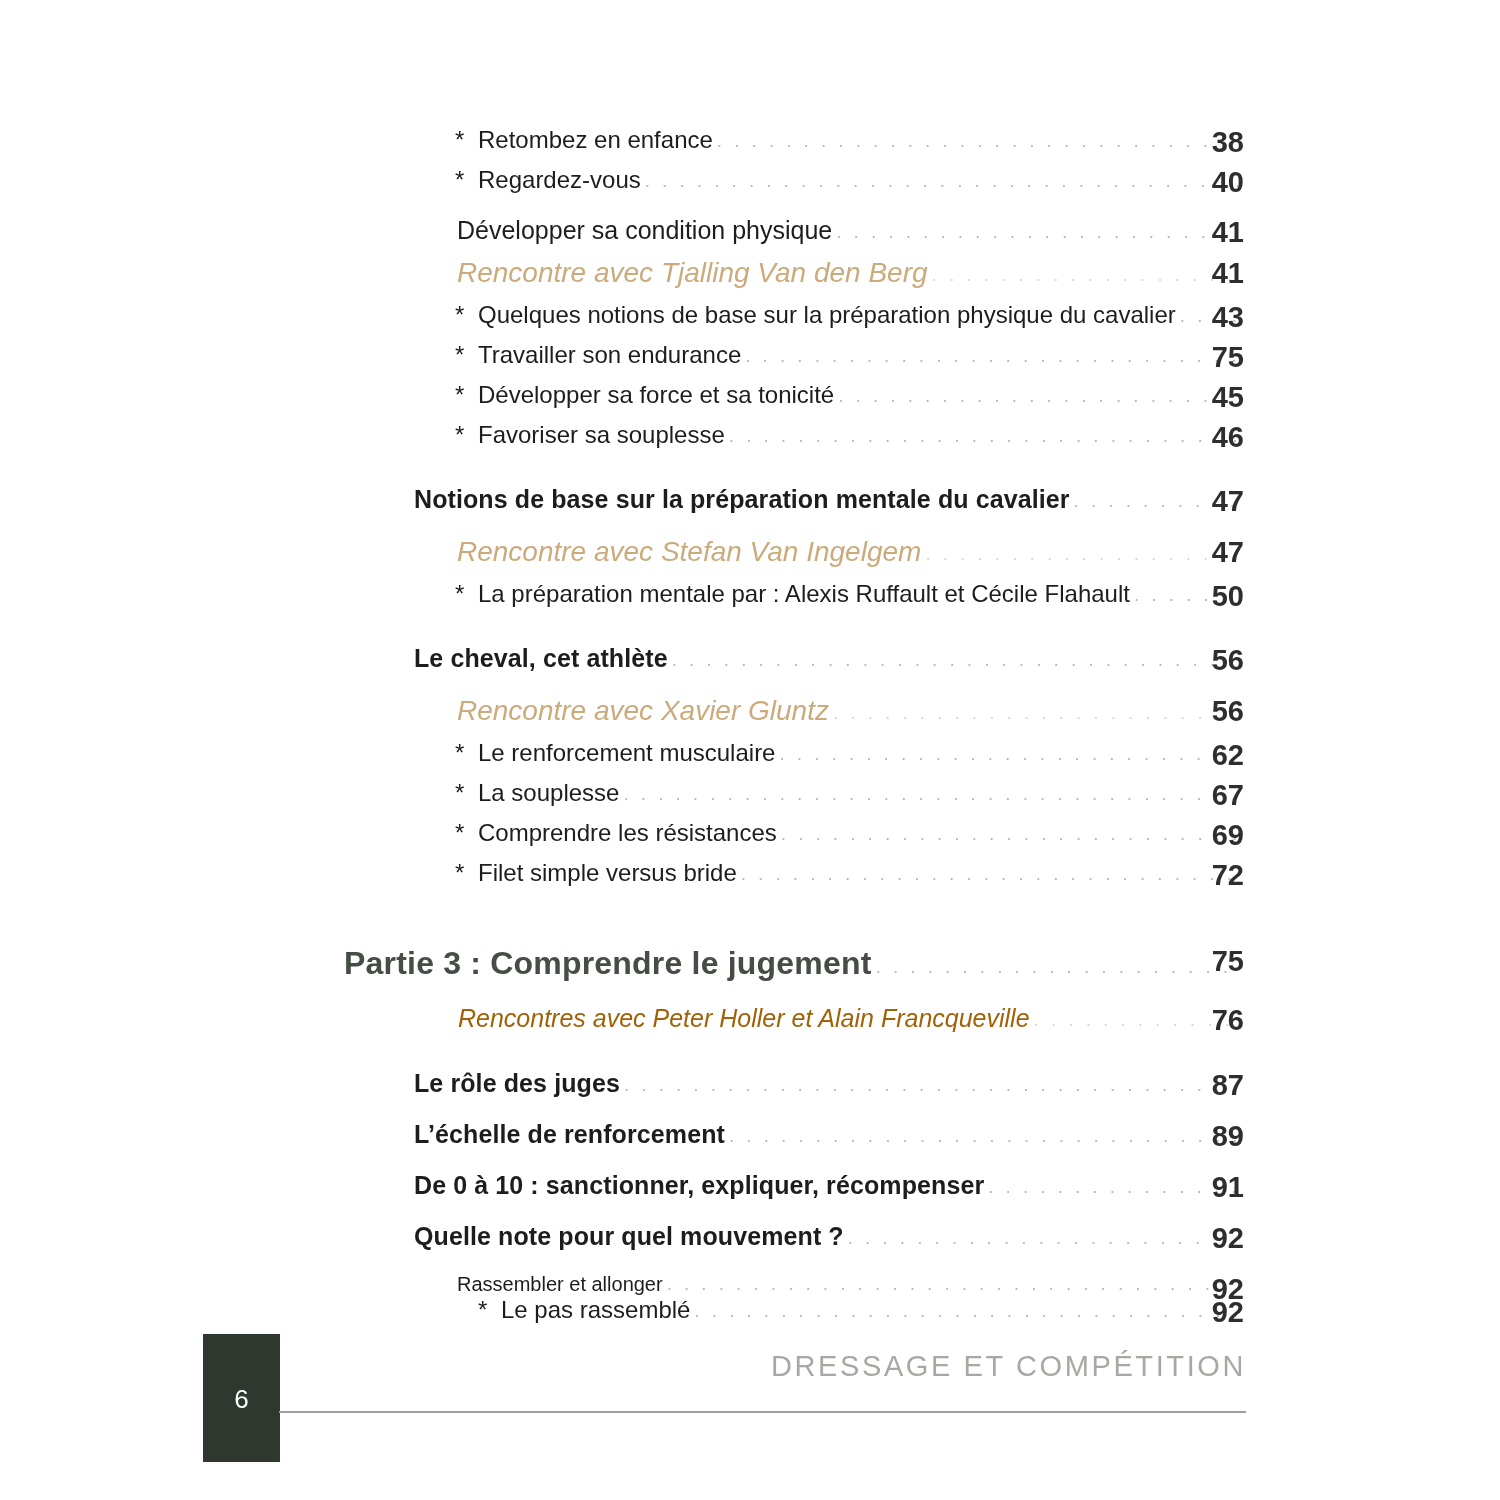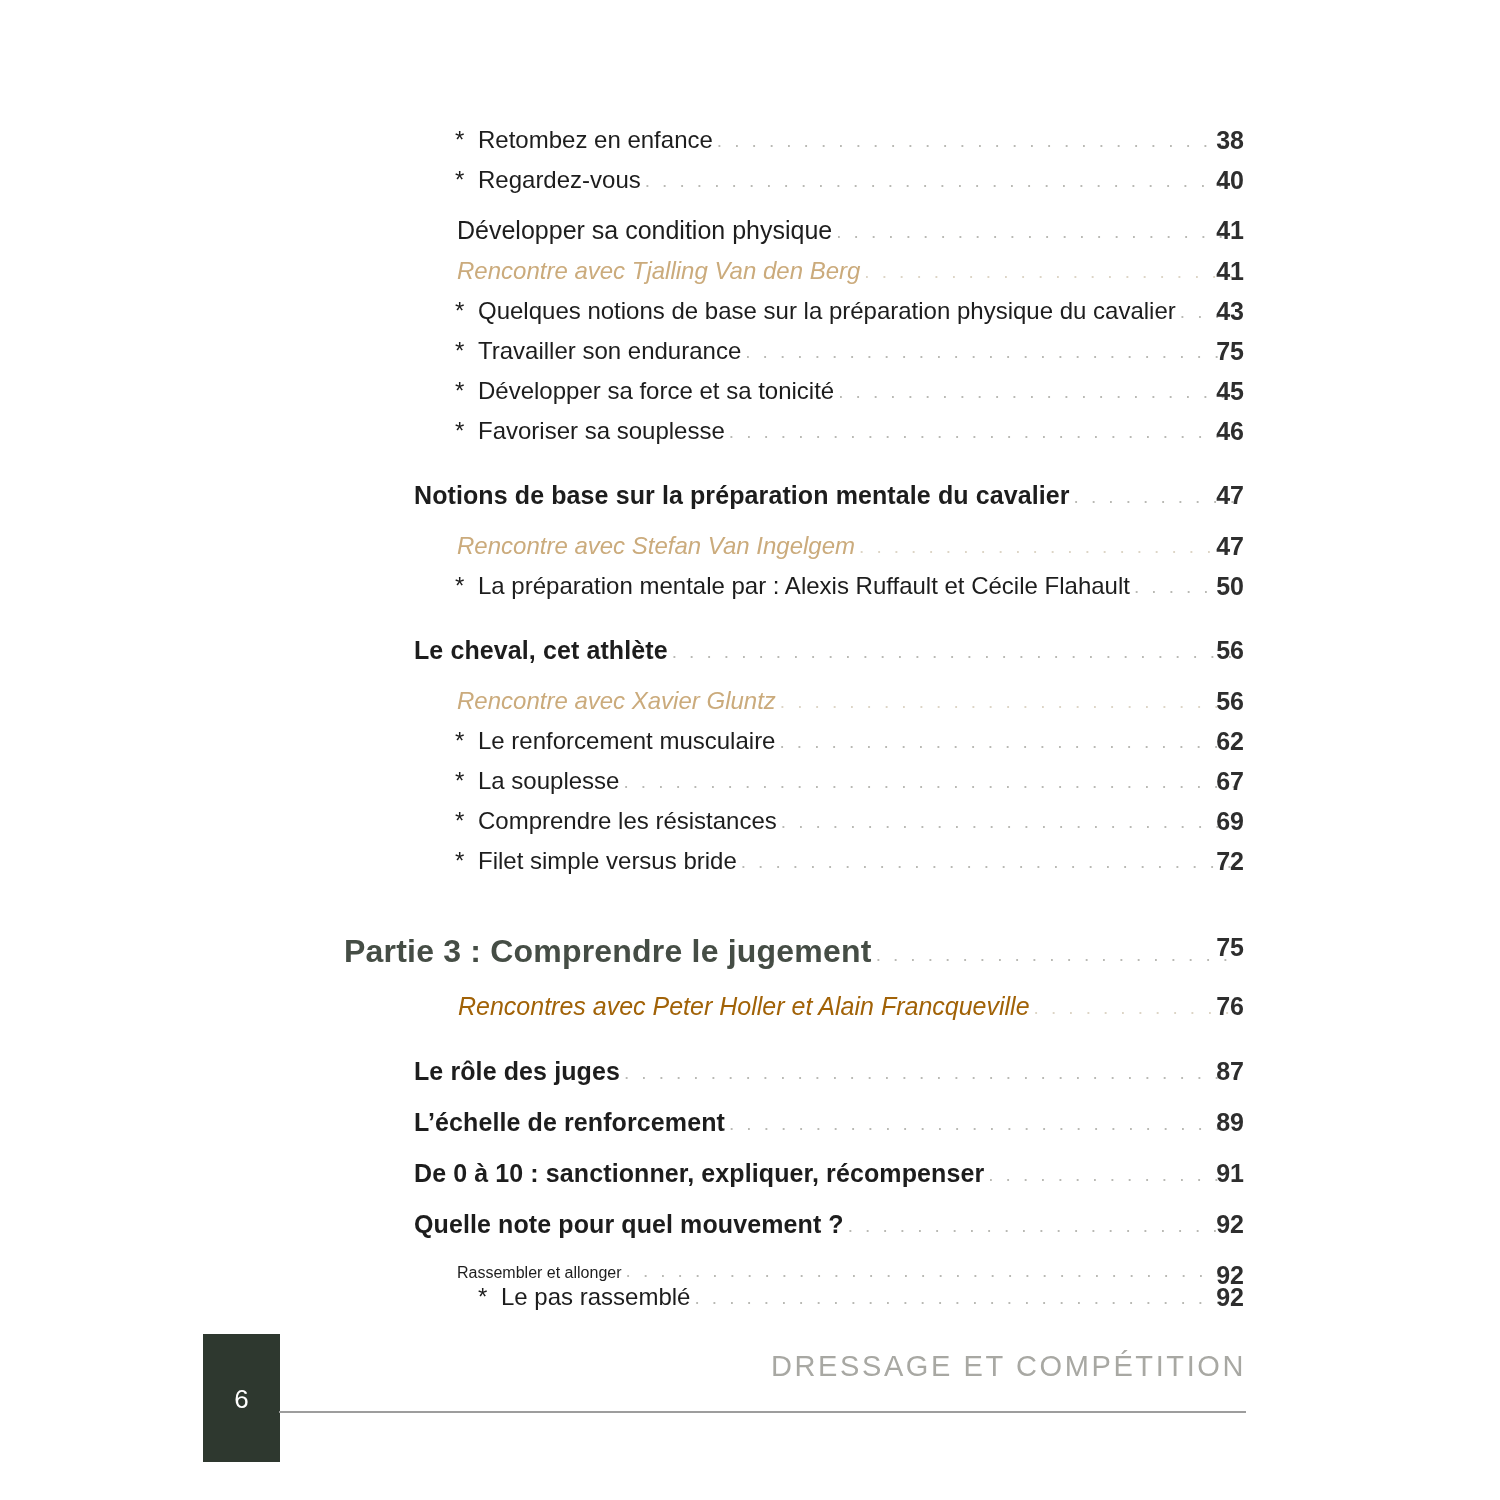--- a/index.html
+++ b/index.html
@@ -55,21 +55,21 @@
     content: ". . . . . . . . . . . . . . . . . . . . . . . . . . . . . . . . . . . . . . . . . . . . . . . . . . . . . . . . . . . . . . . . . . . . . . . . . . . .";
   }
 
   .page {
     position: absolute;
     right: 256px;
     width: 64px;
     text-align: right;
     font-weight: bold;
     color: #2e2e2e;
-    font-size: 25px;
+    font-size: 29px;
   }
 
   
 
   
   .lvl-part { padding-left: 344px; margin-top: 0; }
   .lvl-part .label {
     font-size: 32px;
     font-weight: bold;
     color: #454d45;
@@ -89,41 +89,41 @@
   .lvl-head { padding-left: 457px; }
   .lvl-head .label {
     font-size: 25px;
     font-weight: normal;
     color: #1d1d1d;
   }
 
   
   .lvl-meet { padding-left: 457px; }
   .lvl-meet .label {
-    font-size: 24px;
+    font-size: 28px;
     font-style: italic;
     font-weight: normal;
     color: #cbab7c;
   }
   .lvl-meet .leader { color: #ddd5c6; }
 
   
   .lvl-meet2 { padding-left: 458px; }
   .lvl-meet2 .label {
     font-size: 25px;
     font-style: italic;
     font-weight: normal;
     color: #a16207;
   }
   .lvl-meet2 .leader { color: #ddd5c6; }
 
   
   .lvl-sub { padding-left: 457px; }
   .lvl-sub .label {
-    font-size: 16px;
+    font-size: 20px;
     font-weight: normal;
     color: #1d1d1d;
   }
 
   
   .lvl-star { padding-left: 455px; }
   .lvl-star2 { padding-left: 478px; }
   .lvl-star .label, .lvl-star2 .label {
     font-size: 24px;
     font-weight: normal;

